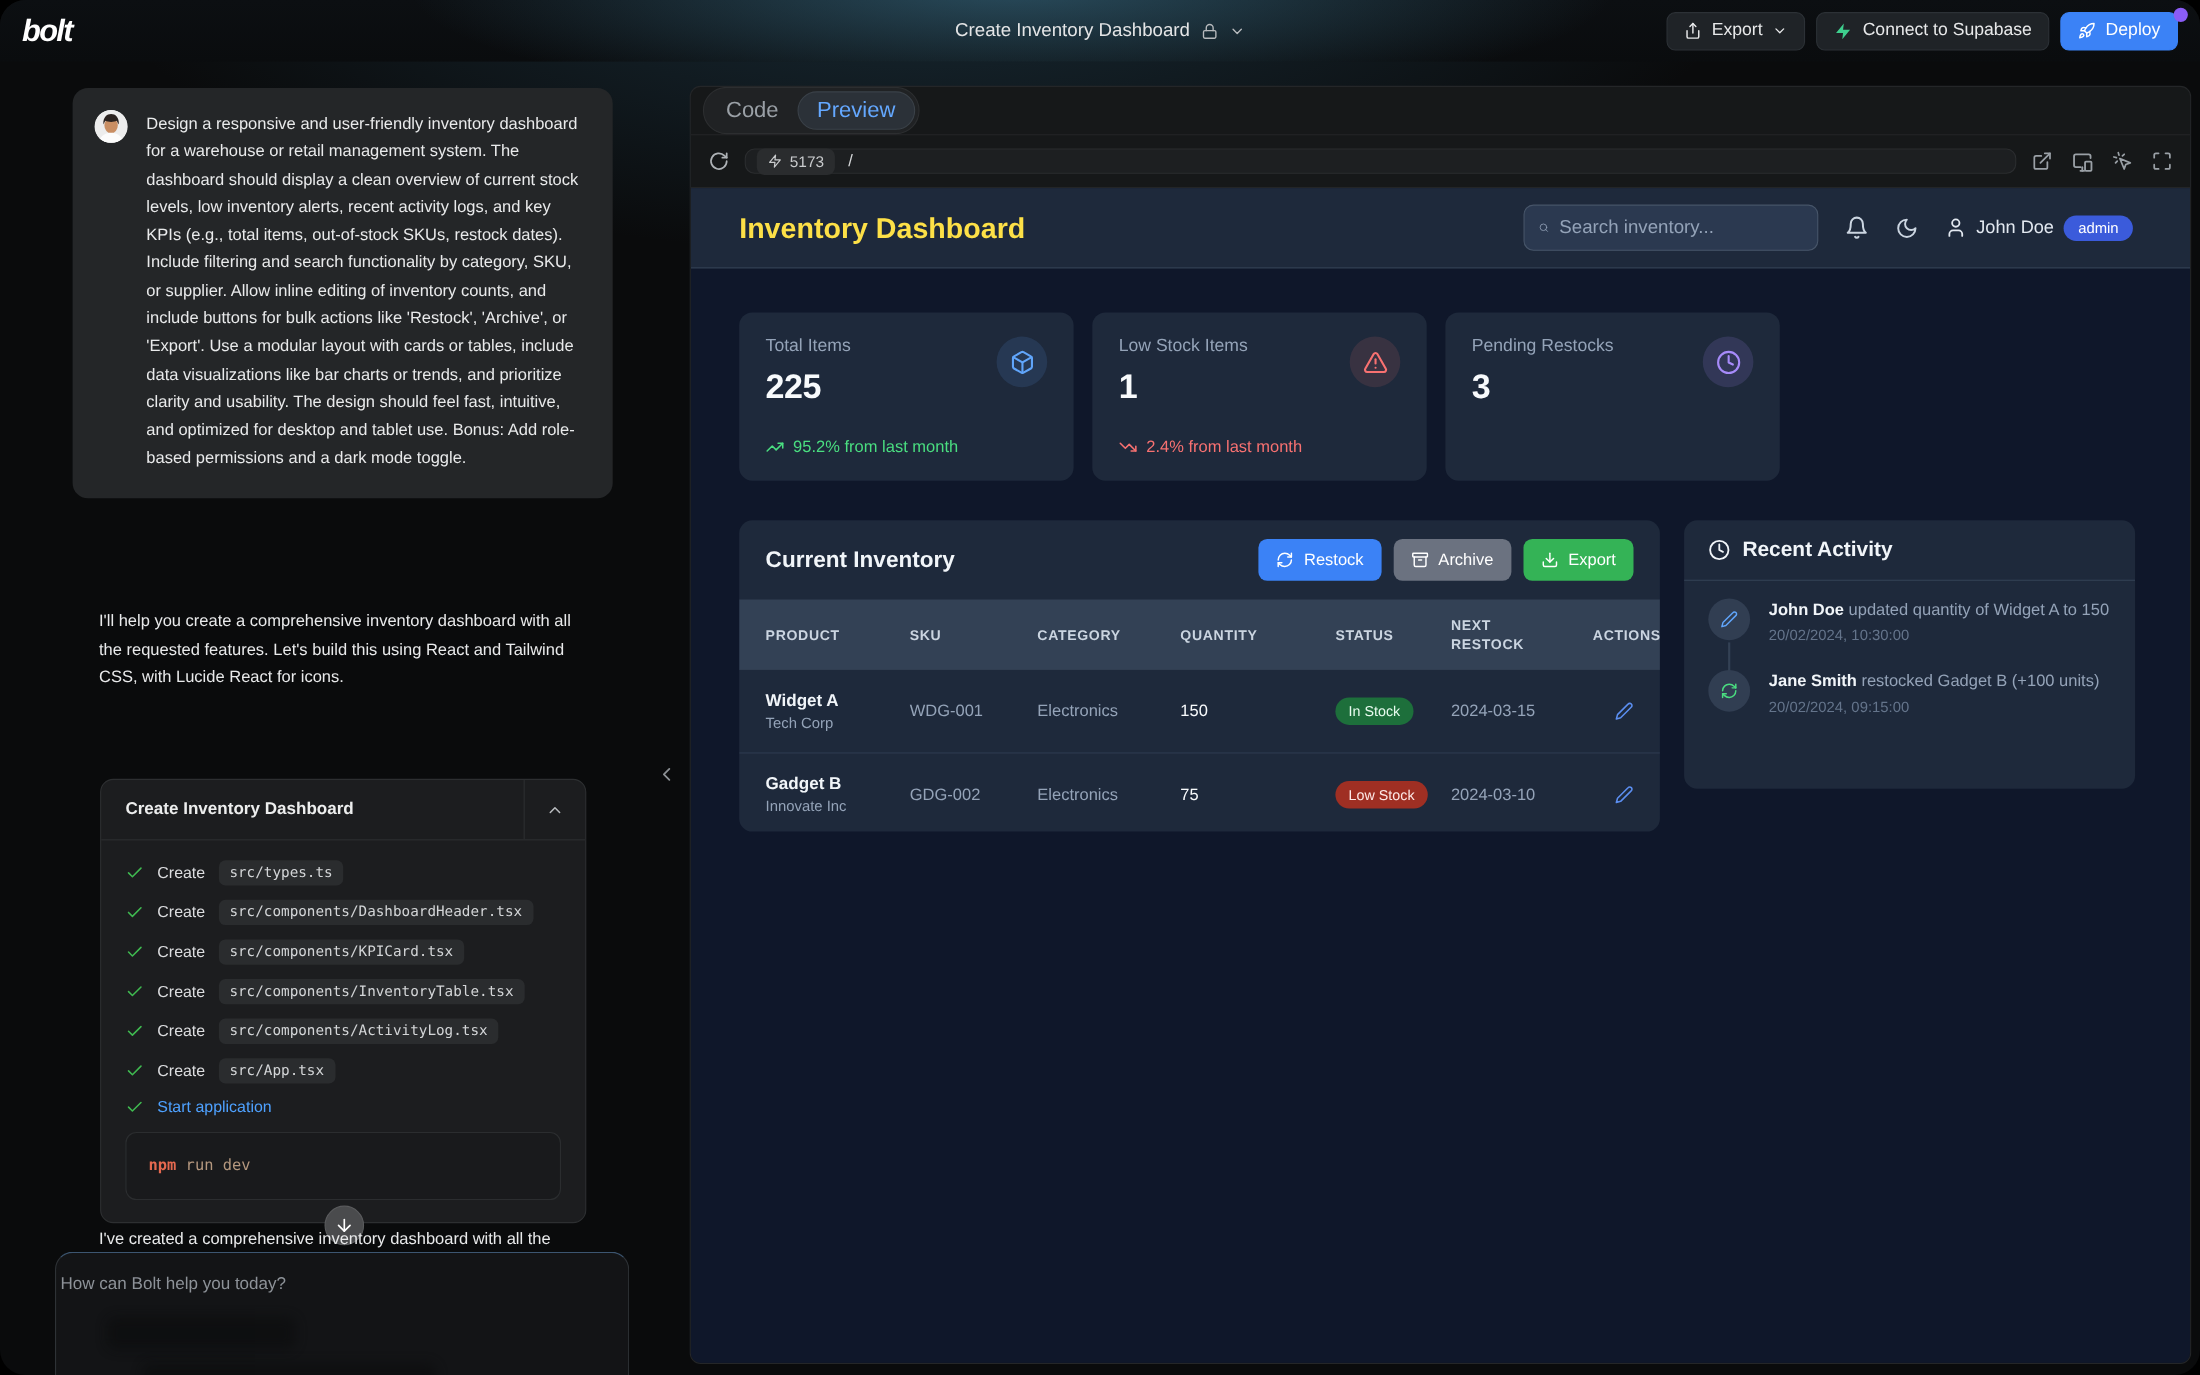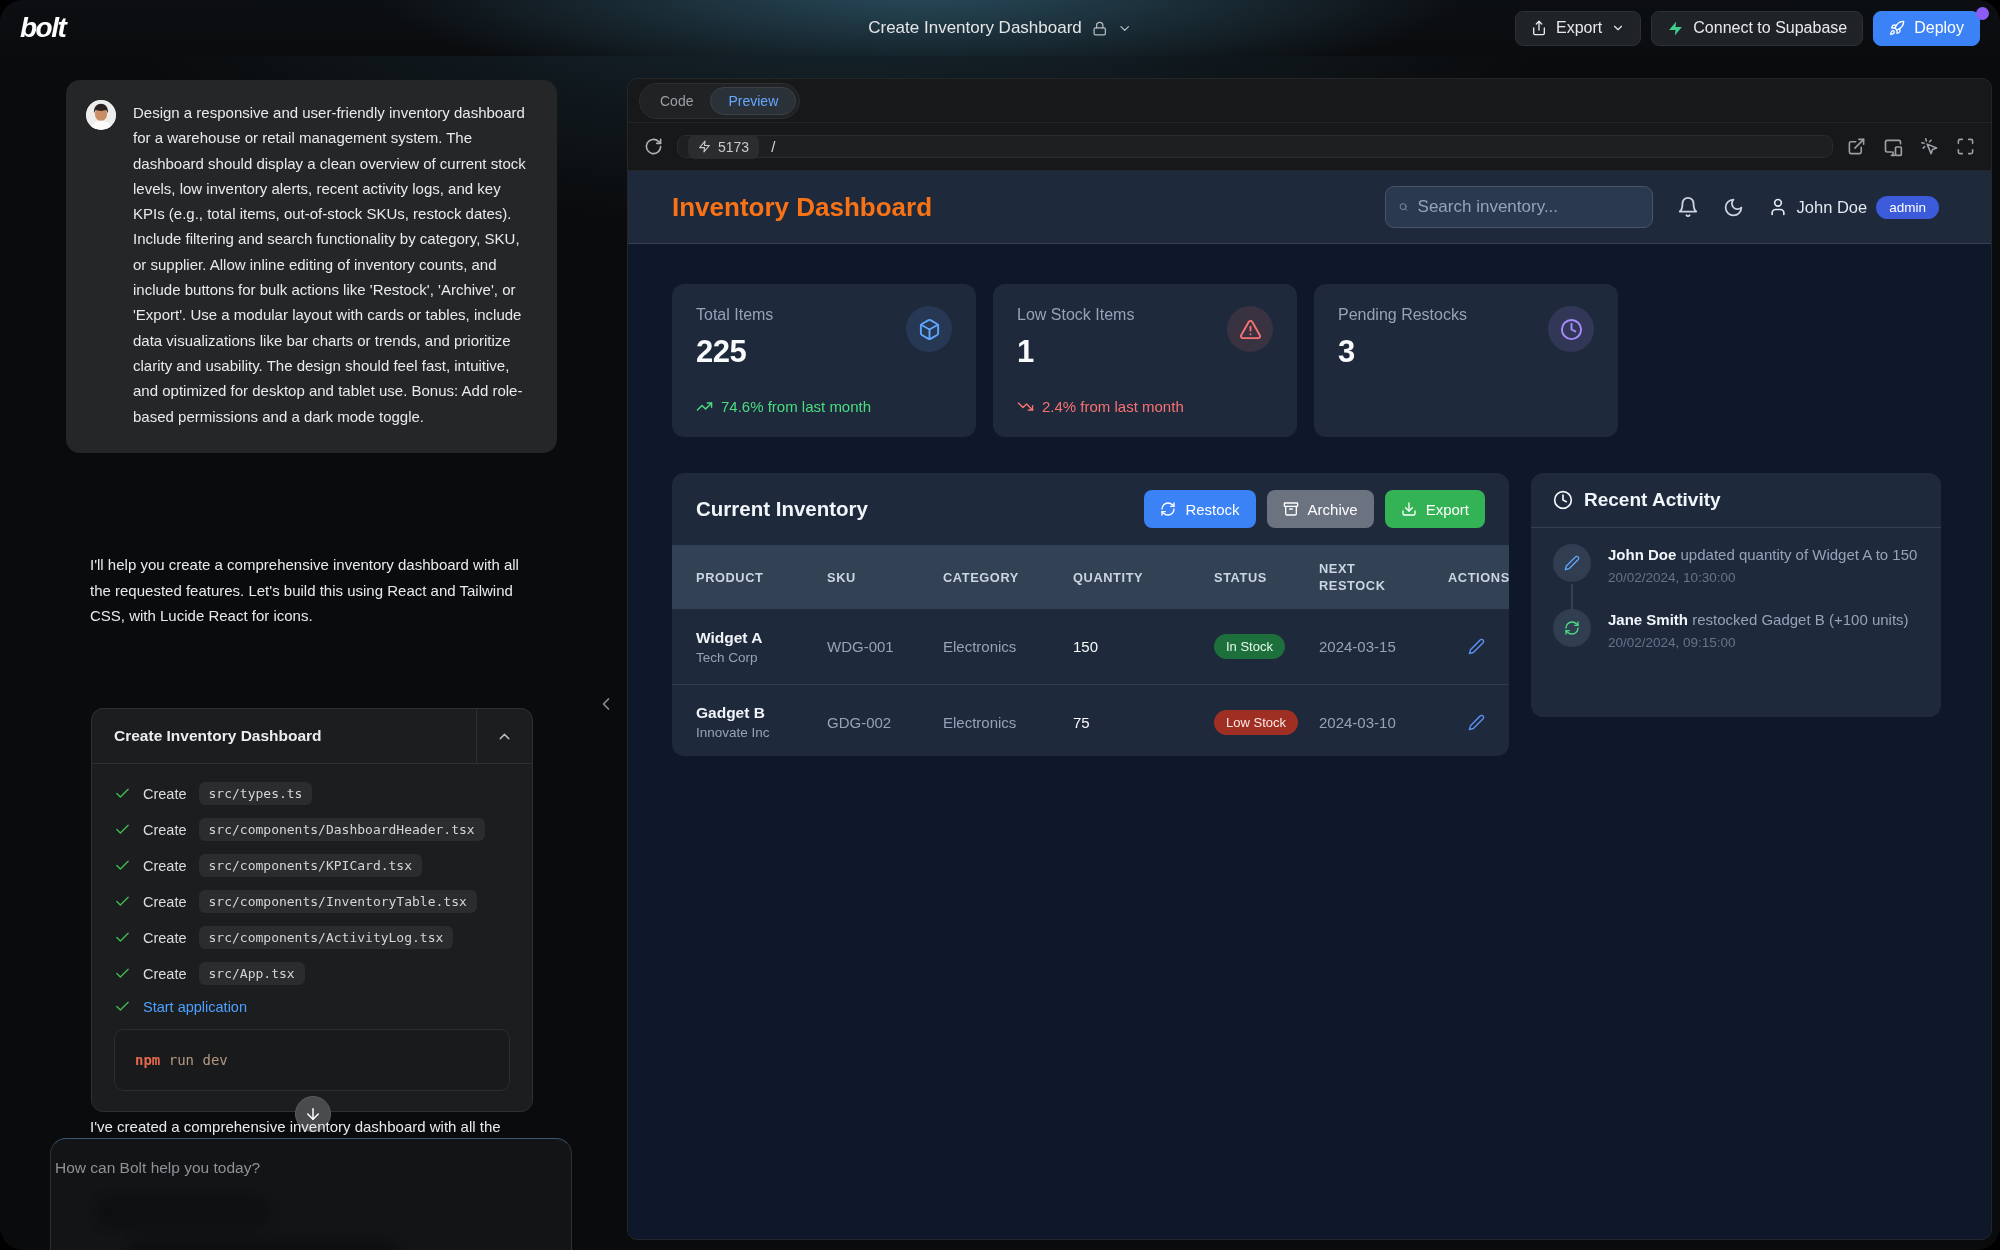--- a/index.html
+++ b/index.html
@@ -58,37 +58,37 @@
                       font-family:"Liberation Sans", sans-serif; font-size:15.5px; color:#e8e9ea; }
   .prompt-box input::placeholder { color:#8d9298; }
   .blur-blob { position:absolute; background:#0d0e0f; opacity:0.75; border-radius:9px; filter:blur(5px); }
   .collapse-chip { position:absolute; left:596px; top:638px; color:#8b8f93; cursor:pointer; }
 
   
   .wb { position:absolute; left:627px; top:78px; width:1365px; height:1162px; border-radius:10px;
         background:#161819; border:1px solid #242628; overflow:hidden; display:flex; flex-direction:column; }
   .wb-tabs { height:44px; display:flex; align-items:center; padding:0 11px; border-bottom:1px solid #232527; }
   .seg { display:flex; align-items:center; background:#202224; border:1px solid #2c2e30; border-radius:999px; padding:3px; }
-  .seg-item { padding:5px 17px; border-radius:999px; font-size:14px; color:#9aa0a6; cursor:pointer; }
+  .seg-item { padding:5px 17px; border-radius:999px; font-size:20px; color:#9aa0a6; cursor:pointer; }
   .seg-item.active { background:#2b3138; color:#64a8ff; border:1px solid #3a4148; }
   .wb-url { height:48px; display:flex; align-items:center; gap:14px; padding:0 16px; border-bottom:1px solid #232527; }
   .reload { color:#aeb2b6; cursor:pointer; }
   .url-input { flex:1; height:23px; display:flex; align-items:center; gap:12px; background:#1d1f21;
                border:1px solid #2b2d2f; border-radius:9px; padding:0 10px; }
   .port-chip { display:flex; align-items:center; gap:7px; background:#2a2c2e; border-radius:7px; padding:4px 10px;
                color:#c9cbcd; font-size:14px; cursor:pointer; }
   .url-path { color:#d6d8da; font-size:15px; }
   .url-icons { display:flex; align-items:center; gap:17px; color:#9aa0a6; }
   .url-icons .ui { cursor:pointer; }
 
   
   .viewport { flex:1; background:#0f172a; overflow:hidden; position:relative; }
   .dash-header { height:73px; background:#1e293b; border-bottom:1px solid #334155;
                  display:flex; align-items:center; padding:0 52px 0 44px; }
-  .dash-title { font-size:26px; font-weight:700; color:#f97316; }
+  .dash-title { font-size:26px; font-weight:700; color:#fde047; }
   .dh-right { margin-left:auto; display:flex; align-items:center; gap:24px; }
   .search-box { display:flex; align-items:center; gap:10px; width:268px; height:42px; background:#2b3950;
                 border:1px solid #475569; border-radius:9px; padding:0 13px; color:#94a3b8; }
   .search-box input { flex:1; background:transparent; border:none; outline:none; font-family:Liberation Sans, sans-serif;
                       font-size:17px; color:#bef264; }
   .search-box input::placeholder { color:#94a3b8; }
   .dh-ic { color:#cbd5e1; cursor:pointer; }
   .user-wrap { display:flex; align-items:center; gap:9px; color:#e2e8f0; font-size:16.5px; cursor:pointer; }
   .admin-pill { background:#3b5bdb; color:#fff; font-size:13.5px; padding:4px 13px; border-radius:999px; }
 
@@ -409,21 +409,21 @@
                     <path d="M3.3 7 12 12l8.7-5"></path>
                     <path d="M12 22V12"></path>
                   </svg>
               </div>
             </div>
             <div class="kpi-change up">
               <svg class="ic" width="17" height="17" viewBox="0 0 24 24">
                   <polyline points="22 7 13.5 15.5 8.5 10.5 2 17"></polyline>
                   <polyline points="16 7 22 7 22 13"></polyline>
                 </svg>
-              <span>74.6% from last month</span>
+              <span>95.2% from last month</span>
             </div>
           </div>
 
           <div class="kpi">
             <div class="kpi-top">
               <div>
                 <div class="kpi-label">Low Stock Items</div>
                 <div class="kpi-value">1</div>
               </div>
               <div class="kpi-ic red">

